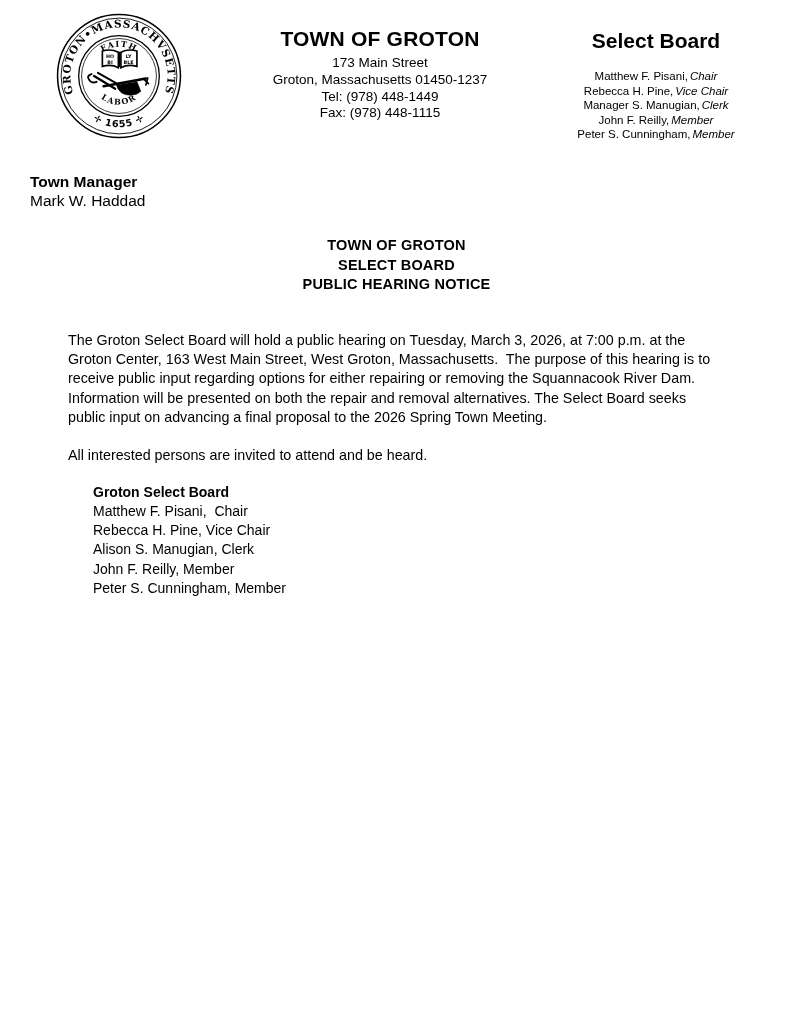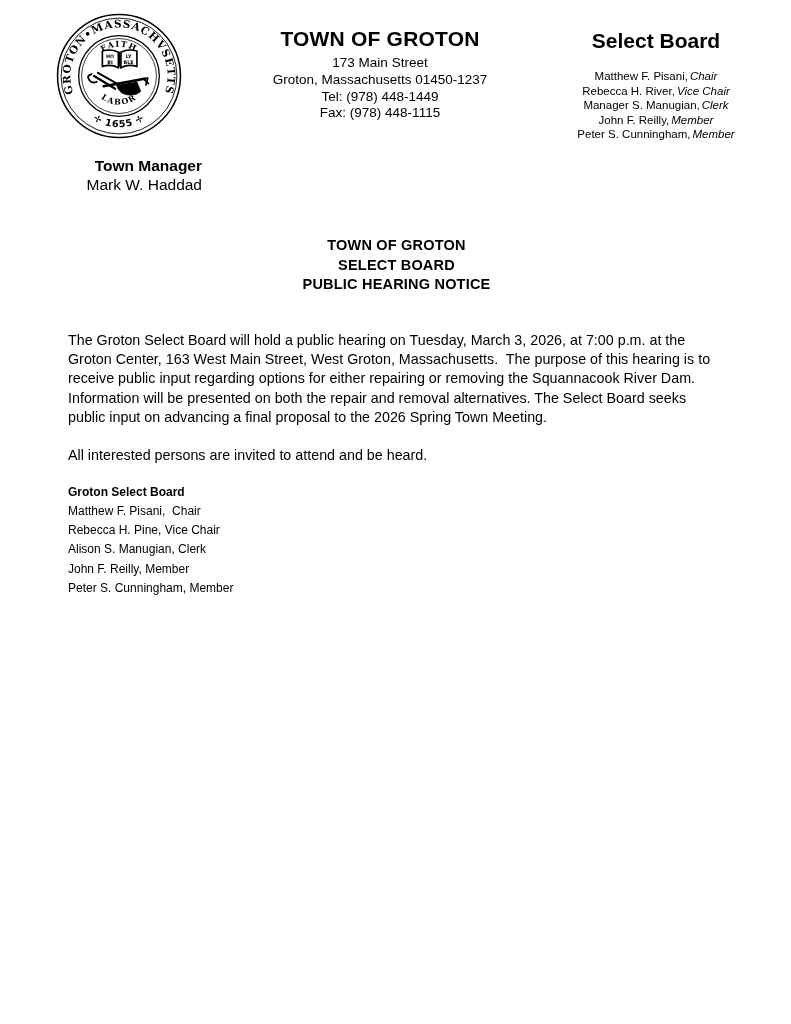--- a/index.html
+++ b/index.html
@@ -17,30 +17,30 @@
   .hdr-center { position:absolute; left:225px; top:27px; width:310px; text-align:center; }
   .hdr-center .town-title { font-size:21px; font-weight:bold; letter-spacing:.2px; margin-bottom:4px; }
   .hdr-center .addr-line { font-size:13.5px; line-height:16.8px;text-align:center; }
 
   .hdr-right { position:absolute; left:550px; top:29px; width:212px; text-align:center; }
   .hdr-right .board-title { font-size:21px; font-weight:bold; margin-bottom:16px; }
   .hdr-right .member-line { font-size:11.5px; line-height:14.6px; white-space:pre-wrap; }
   .hdr-right .m-name { margin-right:2px; }
   .hdr-right .m-role { font-style:italic; }
 
-  .town-manager { position:absolute; left:30px; top:156px; width:172px; text-align:right; }
+  .town-manager { position:absolute; left:30px; top:172px; width:172px; text-align:left; }
   .town-manager .tm-title { font-size:15.5px; font-weight:bold; line-height:19px; }
   .town-manager .tm-name  { font-size:15.5px; line-height:19px; }
 
   
   .content { position:absolute; left:68px; top:236px; width:657px; }
   .notice-title { text-align:center; font-weight:bold; font-size:14.5px; line-height:19.6px; letter-spacing:.2px; }
   .body-text { margin-top:36px; font-size:14.3px; line-height:19.3px; white-space:pre-wrap; }
   .invite-text { margin-top:19px; font-size:14.3px; line-height:19.3px; white-space:pre-wrap; }
-  .signature { margin-top:17px; font-size:12px; line-height:19.3px; }
+  .signature { margin-top:17px; font-size:14px; line-height:19.3px;margin-left:25px; }
   .signature .sig-heading { font-weight:bold; line-height:19.3px; }
   .signature .sig-line { white-space:pre-wrap; line-height:19.3px; }
 </style>
 </head>
 <body>
 
 <div class="page">
 
   <svg class="seal" viewBox="0 0 200 200">
     <defs>
@@ -92,21 +92,21 @@
     <div class="town-title">TOWN OF GROTON</div>
     <div class="addr-line">173 Main Street</div>
     <div class="addr-line">Groton, Massachusetts 01450-1237</div>
     <div class="addr-line">Tel: (978) 448-1449</div>
     <div class="addr-line">Fax: (978) 448-1115</div>
   </div>
 
   <div class="hdr-right">
     <div class="board-title">Select Board</div>
     <div class="member-line"><span class="m-name">Matthew F. Pisani,</span><span class="m-role">Chair</span></div>
-    <div class="member-line"><span class="m-name">Rebecca H. River,</span><span class="m-role">Vice Chair</span></div>
+    <div class="member-line"><span class="m-name">Rebecca H. Pine,</span><span class="m-role">Vice Chair</span></div>
     <div class="member-line"><span class="m-name">Manager S. Manugian,</span><span class="m-role">Clerk</span></div>
     <div class="member-line"><span class="m-name">John F. Reilly,</span><span class="m-role">Member</span></div>
     <div class="member-line"><span class="m-name">Peter S. Cunningham,</span><span class="m-role">Member</span></div>
   </div>
 
   <div class="town-manager">
     <div class="tm-title">Town Manager</div>
     <div class="tm-name">Mark W. Haddad</div>
   </div>
 

